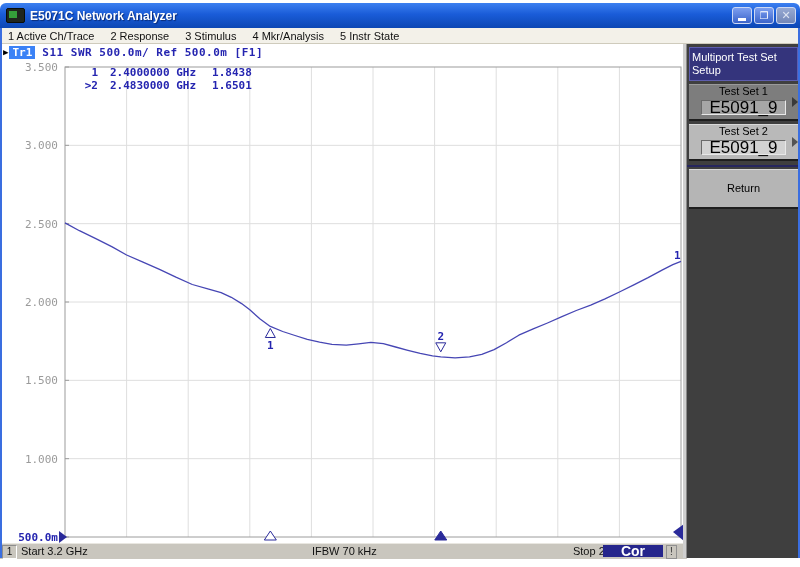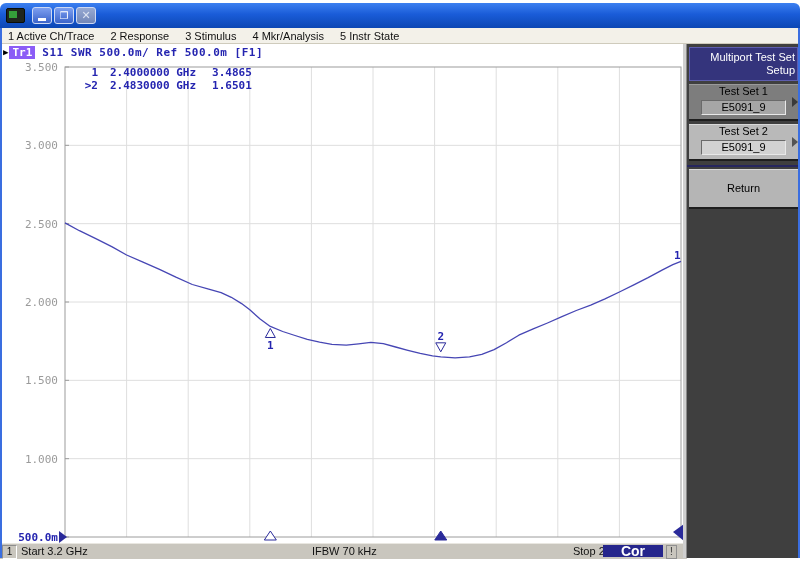--- a/index.html
+++ b/index.html
@@ -30,21 +30,21 @@
   #menubar{
     position:absolute;left:0;top:28px;width:800px;height:15px;background:#f3f1e9;
     border-bottom:1px solid #cfcbbc;display:flex;align-items:center;font-size:11px;color:#111;z-index:29;
   }
   .menu-item{padding:0 8px;cursor:default;}
 
   
   #tracebar{position:absolute;left:3px;top:45px;height:14px;display:flex;align-items:center;
     font-family:"DejaVu Sans Mono",monospace;font-size:11px;font-weight:bold;z-index:5;}
   #trace-indicator{color:#000;font-size:9px;margin-right:1px;}
-  #trace-name{background:#8b5cf6;color:#ffffff;padding:0 3px;}
+  #trace-name{background:#3b82f6;color:#ffffff;padding:0 3px;}
   #trace-desc{color:#2525b0;margin-left:7px;letter-spacing:0.5px;}
 
   
   #marker-readout{position:absolute;left:76px;top:66px;z-index:6;
     font-family:"DejaVu Sans Mono",monospace;font-size:11px;font-weight:bold;color:#2525b0;line-height:13px;}
   .mkr-row{display:flex;white-space:pre;}
   .mkr-num{display:inline-block;width:22px;text-align:right;}
   .mkr-freq{display:inline-block;margin-left:12px;}
   .mkr-val{display:inline-block;margin-left:16px;}
 
@@ -61,45 +61,46 @@
   #stop-label{position:absolute;right:48px;top:1px;}
   #cor-badge{position:absolute;right:24px;top:1px;background:#26268c;color:#fff;
     font-size:14px;font-weight:bold;padding:0 18px;line-height:12px;}
   #alert-box{position:absolute;right:10px;top:1px;width:9px;height:12px;text-align:center;line-height:12px;
     border:1px solid #909090;font-size:10px;color:#333;}
 
   
   #sidebar-strip{position:absolute;left:683px;top:43px;width:4px;height:515px;background:#cfcfcf;border-right:1px solid #8a8a8a;box-sizing:border-box;z-index:11;}
   #sidebar{position:absolute;left:687px;top:43px;width:113px;height:515px;background:#3f3f3f;z-index:12;}
   #sidebar-header{margin:4px 2px 3px 2px;background:#34347c;border:1px solid #5d5dae;color:#fff;
-    font-size:11px;line-height:13px;text-align:right;padding:3px 2px;}
+    font-size:11px;line-height:13px;text-align:left;padding:3px 2px;}
   .softkey{position:relative;margin:2px 2px 3px 2px;background:#b9b9b9;border-top:1px solid #d8d8d8;
     border-bottom:2px solid #1e1e1e;padding:0 0 3px 0;}
   .softkey.dark{background:#7d7d7d;border-top-color:#9a9a9a;}
   .softkey-label{font-size:11px;color:#000;text-align:center;line-height:13px;}
   .softkey-value{margin:2px 12px 1px 12px;background:#d2d2d2;border:1px solid #6a6a6a;
-    border-bottom-color:#e8e8e8;border-right-color:#e8e8e8;font-size:11px;color:#000;text-align:center;line-height:13px;}
+    border-bottom-color:#e8e8e8;border-right-color:#e8e8e8;font-size:17px;color:#000;text-align:center;line-height:13px;}
   .softkey.dark .softkey-value{background:#a6a6a6;}
   .softkey-arrow{position:absolute;right:0px;top:50%;margin-top:-5px;width:0;height:0;
     border-top:5px solid transparent;border-bottom:5px solid transparent;border-left:6px solid #545454;}
   .softkey.dark .softkey-arrow{border-left-color:#3a3a3a;}
   #sidebar-separator{height:2px;background:#26265e;margin:4px 0 2px 0;}
   .softkey.return-key{padding:12px 0;border-top:1px solid #d8d8d8;background:#b5b5b5;}
   .softkey.return-key .softkey-label{font-size:11px;}
 </style>
 </head>
 <body>
 
 <div id="window">
 
   <div class="frame-edge frame-left"></div>
   <div class="frame-edge frame-right"></div>
 
   <div id="titlebar">
     <div id="app-icon"></div>
+    <div id="title-text">E5071C Network Analyzer</div>
     <div class="winbtn min">
         <span></span>
       </div>
     <div class="winbtn">❐</div>
     <div class="winbtn close">✕</div>
   </div>
 
   <div id="menubar">
       <div class="menu-item">1 Active Ch/Trace</div>
       <div class="menu-item">2 Response</div>
@@ -108,21 +109,21 @@
       <div class="menu-item">5 Instr State</div>
     </div>
 
   <div id="tracebar">
     <span id="trace-indicator">▶</span>
     <span id="trace-name">Tr1</span>
     <span id="trace-desc">S11 SWR 500.0m/ Ref 500.0m [F1]</span>
   </div>
 
   <div id="marker-readout">
-      <div class="mkr-row"><span class="mkr-num">1</span><span class="mkr-freq">2.4000000 GHz</span><span class="mkr-val">3.4865</span></div>
+      <div class="mkr-row"><span class="mkr-num">1</span><span class="mkr-freq">2.4000000 GHz</span><span class="mkr-val">1.8438</span></div>
       <div class="mkr-row"><span class="mkr-num">&gt;2</span><span class="mkr-freq">2.4830000 GHz</span><span class="mkr-val">1.6501</span></div>
     </div>
 
   <svg id="chart-svg" width="800" height="567">
       <line x1="126.6" y1="67" x2="126.6" y2="537" stroke="#dedede" stroke-width="1"></line>
       <line x1="188.2" y1="67" x2="188.2" y2="537" stroke="#dedede" stroke-width="1"></line>
       <line x1="249.8" y1="67" x2="249.8" y2="537" stroke="#dedede" stroke-width="1"></line>
       <line x1="311.4" y1="67" x2="311.4" y2="537" stroke="#dedede" stroke-width="1"></line>
       <line x1="373" y1="67" x2="373" y2="537" stroke="#dedede" stroke-width="1"></line>
       <line x1="434.6" y1="67" x2="434.6" y2="537" stroke="#dedede" stroke-width="1"></line>

